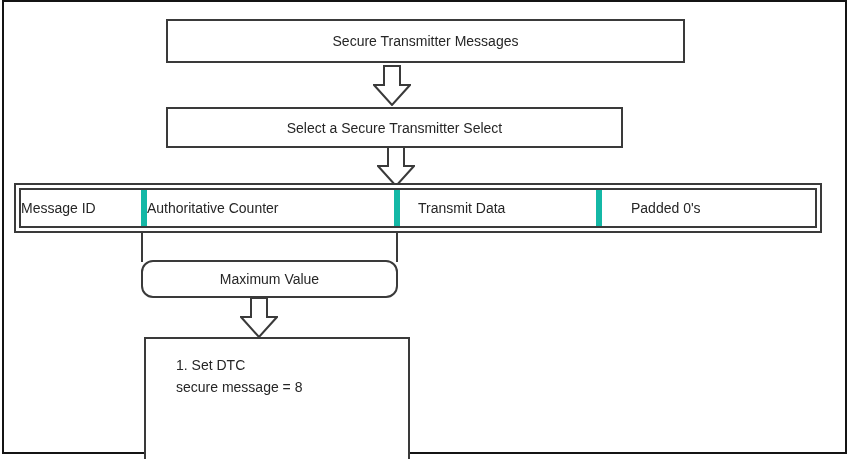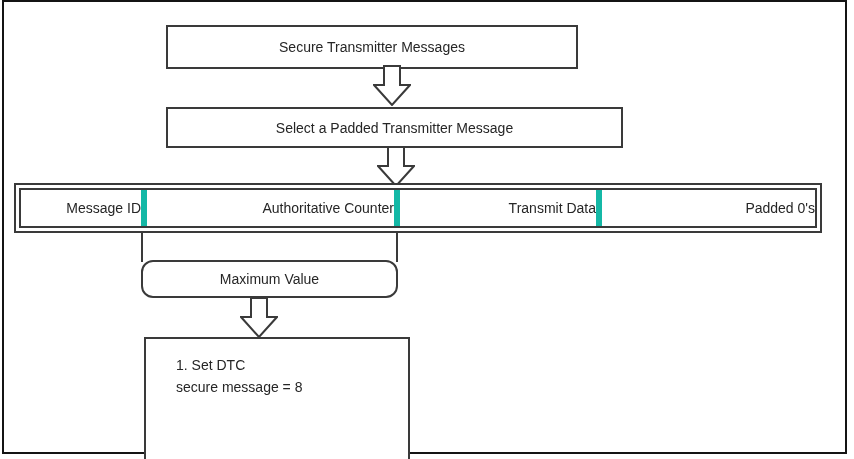--- a/index.html
+++ b/index.html
@@ -23,21 +23,21 @@
   .node {
     position: absolute;
     background: #ffffff;
     border: 2px solid #3a3a3a;
     display: flex;
     align-items: center;
     justify-content: center;
     font-size: 14px;
     text-align: center;
   }
-  #box-secure   { left: 166px; top: 25px;  width: 412px; height: 44px; }
+  #box-secure   { left: 166px; top: 19px;  width: 519px; height: 44px; }
   #box-select   { left: 166px; top: 107px; width: 457px; height: 41px; }
   #box-maxvalue { left: 141px; top: 260px; width: 257px; height: 38px; border-radius: 12px; }
   #box-actions  {
     left: 144px; top: 337px; width: 266px; height: 126px;
     display: block;
     padding: 15px 8px 0 30px;
     text-align: left;
     line-height: 22px;
   }
   .arrow { position: absolute; }
@@ -53,28 +53,28 @@
     background: #ffffff;
   }
   .tbl-inner {
     width: 100%; height: 100%;
     border: 2px solid #3a3a3a;
     display: flex;
   }
   .cell {
     display: flex;
     align-items: center;
-    justify-content: flex-end;
+    justify-content: flex-start;
     font-size: 14px;
     background: #ffffff;
   }
   .cell + .cell { border-left: 6px solid #14b8a6; }
   #cell-msgid    { width: 120px; }
   #cell-authctr  { width: 253px; }
-  #cell-txdata   { width: 202px; }
+  #cell-txdata   { width: 202px; padding-left: 18px; }
   #cell-padded   { flex: 1; padding-left: 29px; }
   .vline {
     position: absolute;
     width: 2px;
     background: #3a3a3a;
   }
   #vline-left  { left: 141px; top: 231px; height: 31px; }
   #vline-right { left: 396px; top: 231px; height: 31px; }
   .action-line { white-space: pre; }
 </style>
@@ -87,21 +87,21 @@
 
   <div class="node" id="box-secure">
     <span>Secure Transmitter Messages</span>
   </div>
 
   <svg class="arrow" id="arrow-1" width="38" height="41" viewBox="0 0 38 41">
     <polygon points="11,1 27,1 27,20 37,20 19,40 1,20 11,20" fill="#ffffff" stroke="#3a3a3a" stroke-width="2" stroke-linejoin="miter"></polygon>
   </svg>
 
   <div class="node" id="box-select">
-    <span>Select a Padded Transmitter Message</span>
+    <span>Select a Secure Transmitter Select</span>
   </div>
 
   <svg class="arrow" id="arrow-2" width="38" height="41" viewBox="0 0 38 41">
     <polygon points="11,1 27,1 27,20 37,20 19,40 1,20 11,20" fill="#ffffff" stroke="#3a3a3a" stroke-width="2" stroke-linejoin="miter"></polygon>
   </svg>
 
   <div class="tbl-outer">
     <div class="tbl-inner">
       <div class="cell" id="cell-msgid">
         <span>Message ID</span>

